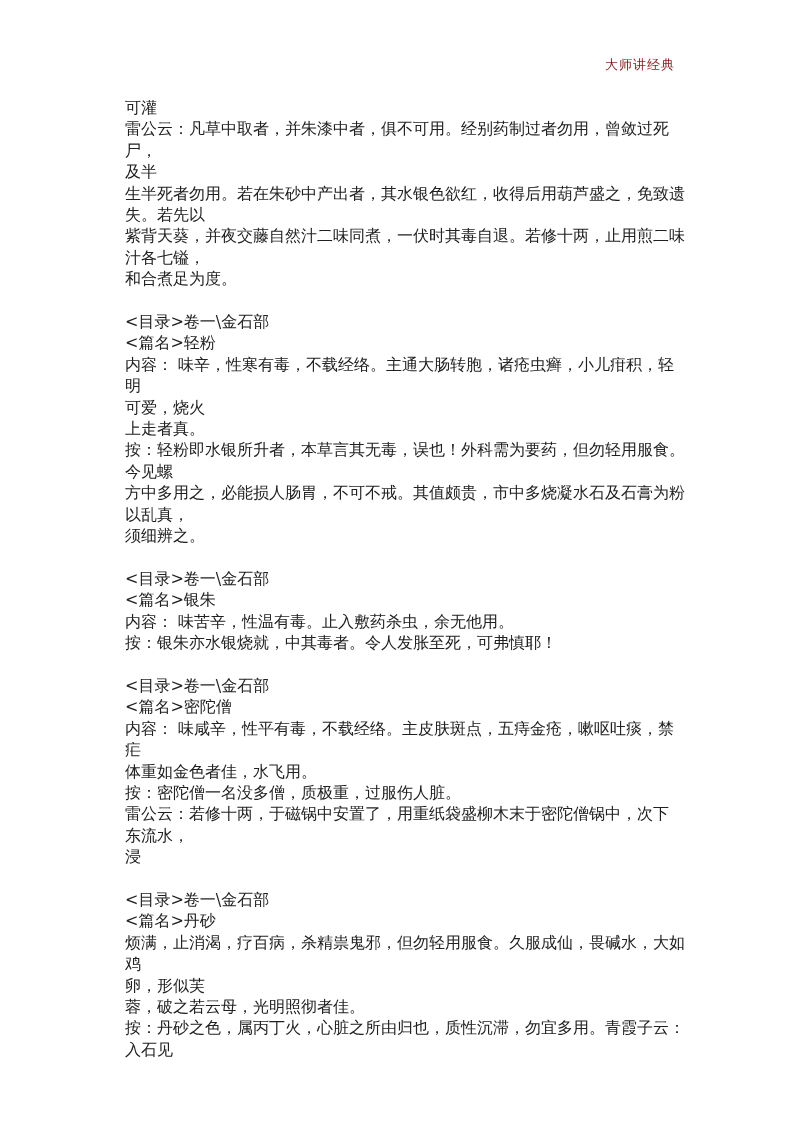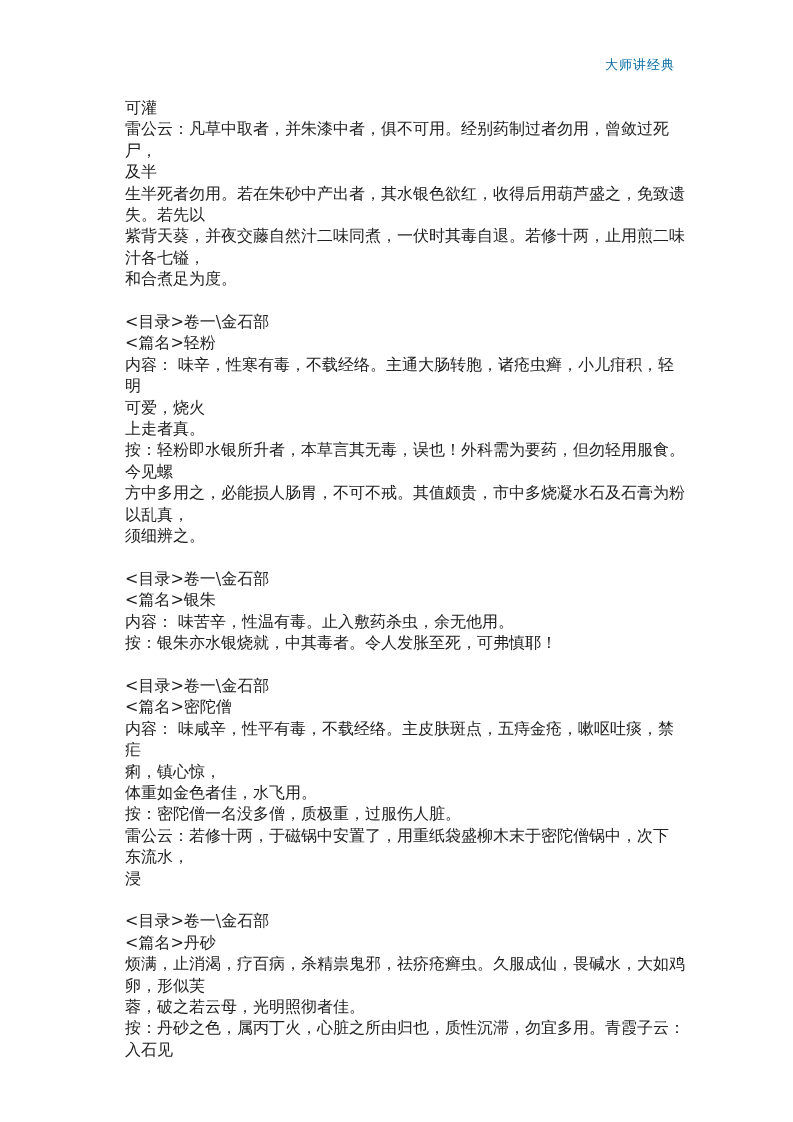--- a/index.html
+++ b/index.html
@@ -20,21 +20,21 @@
     inset: 0;
   }
   .header {
     position: absolute;
     top: 56px;
     left: 0;
     right: 118px;
     text-align: right;
     font-size: 13px;
     letter-spacing: 1px;
-    color: #0369a1;
+    color: #7f1d1d;
   }
   .content {
     position: absolute;
     left: 118px;
     top: 97px;
     width: 568px;
     font-size: 16px;
     line-height: 21.4px;
     color: #212121;
     text-align: left;
@@ -84,30 +84,29 @@
       <div class="section">
         <div class="line">&lt;目录&gt;卷一\金石部</div>
         <div class="line">&lt;篇名&gt;银朱</div>
         <div class="line">内容： 味苦辛，性温有毒。止入敷药杀虫，余无他用。</div>
         <div class="line">按：银朱亦水银烧就，中其毒者。令人发胀至死，可弗慎耶！</div>
       </div>
       <div class="section">
         <div class="line">&lt;目录&gt;卷一\金石部</div>
         <div class="line">&lt;篇名&gt;密陀僧</div>
         <div class="line">内容： 味咸辛，性平有毒，不载经络。主皮肤斑点，五痔金疮，嗽呕吐痰，禁疟</div>
-        <div class="line">痢，镇心惊，</div>
         <div class="line">体重如金色者佳，水飞用。</div>
         <div class="line">按：密陀僧一名没多僧，质极重，过服伤人脏。</div>
         <div class="line">雷公云：若修十两，于磁锅中安置了，用重纸袋盛柳木末于密陀僧锅中，次下</div>
         <div class="line">东流水，</div>
         <div class="line">浸</div>
       </div>
       <div class="section">
         <div class="line">&lt;目录&gt;卷一\金石部</div>
         <div class="line">&lt;篇名&gt;丹砂</div>
-        <div class="line">烦满，止消渴，疗百病，杀精祟鬼邪，祛疥疮癣虫。久服成仙，畏碱水，大如鸡</div>
+        <div class="line">烦满，止消渴，疗百病，杀精祟鬼邪，但勿轻用服食。久服成仙，畏碱水，大如鸡</div>
         <div class="line">卵，形似芙</div>
         <div class="line">蓉，破之若云母，光明照彻者佳。</div>
         <div class="line">按：丹砂之色，属丙丁火，心脏之所由归也，质性沉滞，勿宜多用。青霞子云：</div>
         <div class="line">入石见</div>
       </div>
     </div>
 </div>
 
 </body></html>

